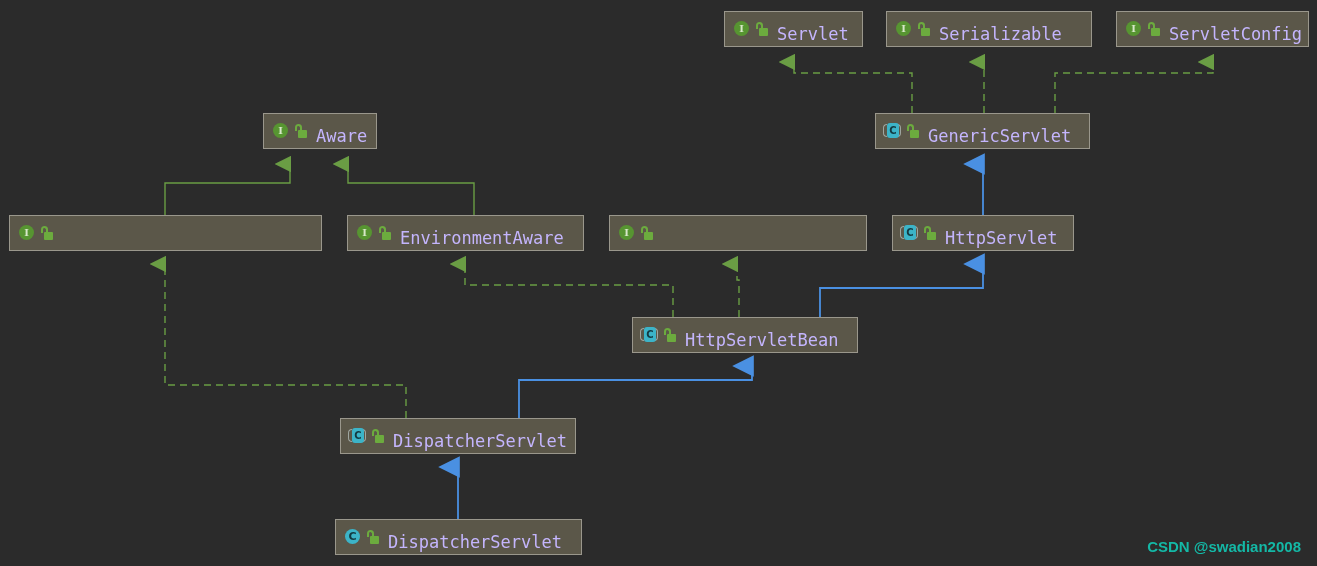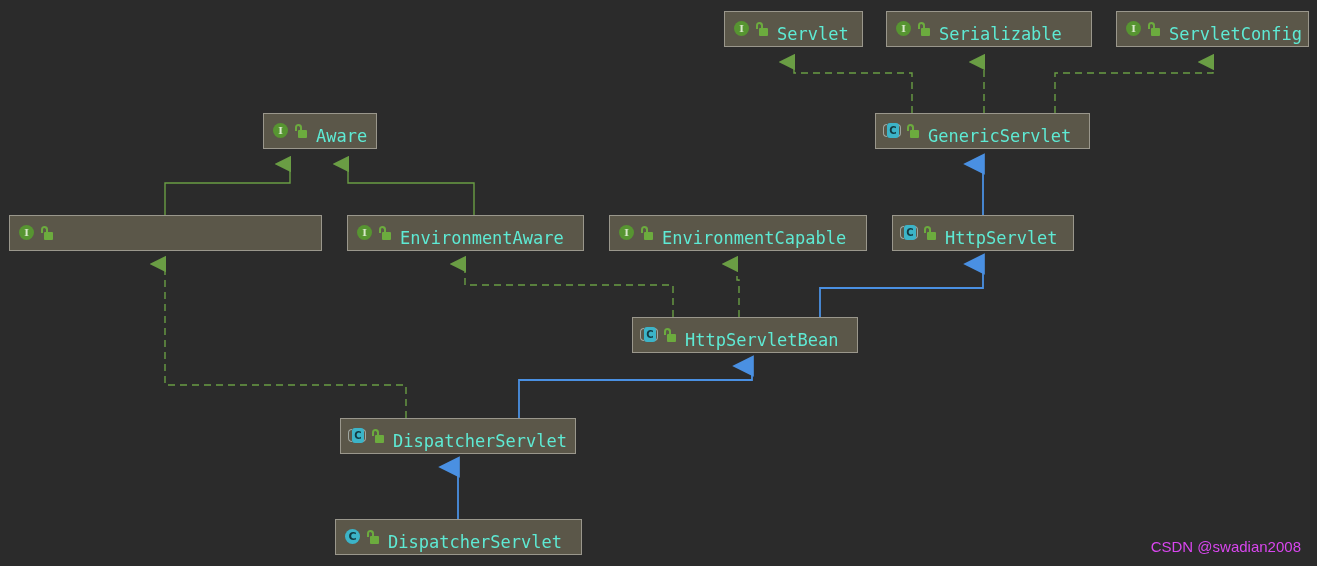--- a/index.html
+++ b/index.html
@@ -29,21 +29,21 @@
     height: 36px;
     background: #5b5749;
     border: 1px solid #9a978c;
     display: flex;
     align-items: center;
     padding: 0 11px 0 7px;
     white-space: nowrap;
   }
   .node-label {
     font-size: 17px;
-    color: #5eead4;
+    color: #c4b5fd;
     letter-spacing: 0px;
     margin-left: 9px;
     line-height: 1;
     margin-top: 10px;
   }
   .icon-kind {
     width: 18px;
     height: 18px;
     position: relative;
     flex: 0 0 auto;
@@ -126,26 +126,27 @@
     position: absolute;
     left: 4px;
     top: 6px;
     width: 9px;
     height: 8px;
     background: #6cab3e;
     border-radius: 1px;
   }
   #watermark {
     position: absolute;
-    color: #d946ef;
+    color: #14b8a6;
     font-family: "Liberation Sans", sans-serif;
     font-size: 15px;
     right: 16px;
     bottom: 11px;
     white-space: nowrap;
+    font-weight: bold;
   }
 </style>
 </head>
 <body>
 
 <div id="diagram-canvas">
 
   <svg id="edge-layer" viewBox="0 0 1317 566">
     <defs>
       <marker id="arrow-green" viewBox="0 0 12 12" refX="6" refY="11" markerWidth="12" markerHeight="12" orient="auto-start-reverse">
@@ -260,21 +261,20 @@
   </div>
 
   <div class="uml-node" style="left:609px; top:215px; width:258px;">
     <span class="icon-kind kind-interface">
       <span class="disc">I</span>
     </span>
     <span class="icon-visibility">
         <span class="shackle"></span>
         <span class="body"></span>
       </span>
-    <span class="node-label">EnvironmentCapable</span>
   </div>
 
   <div class="uml-node" style="left:892px; top:215px; width:182px;">
     <span class="icon-kind kind-abstract-class">
       <span class="brk l"></span>
         <span class="brk r"></span>
       <span class="disc">C</span>
     </span>
     <span class="icon-visibility">
         <span class="shackle"></span>

